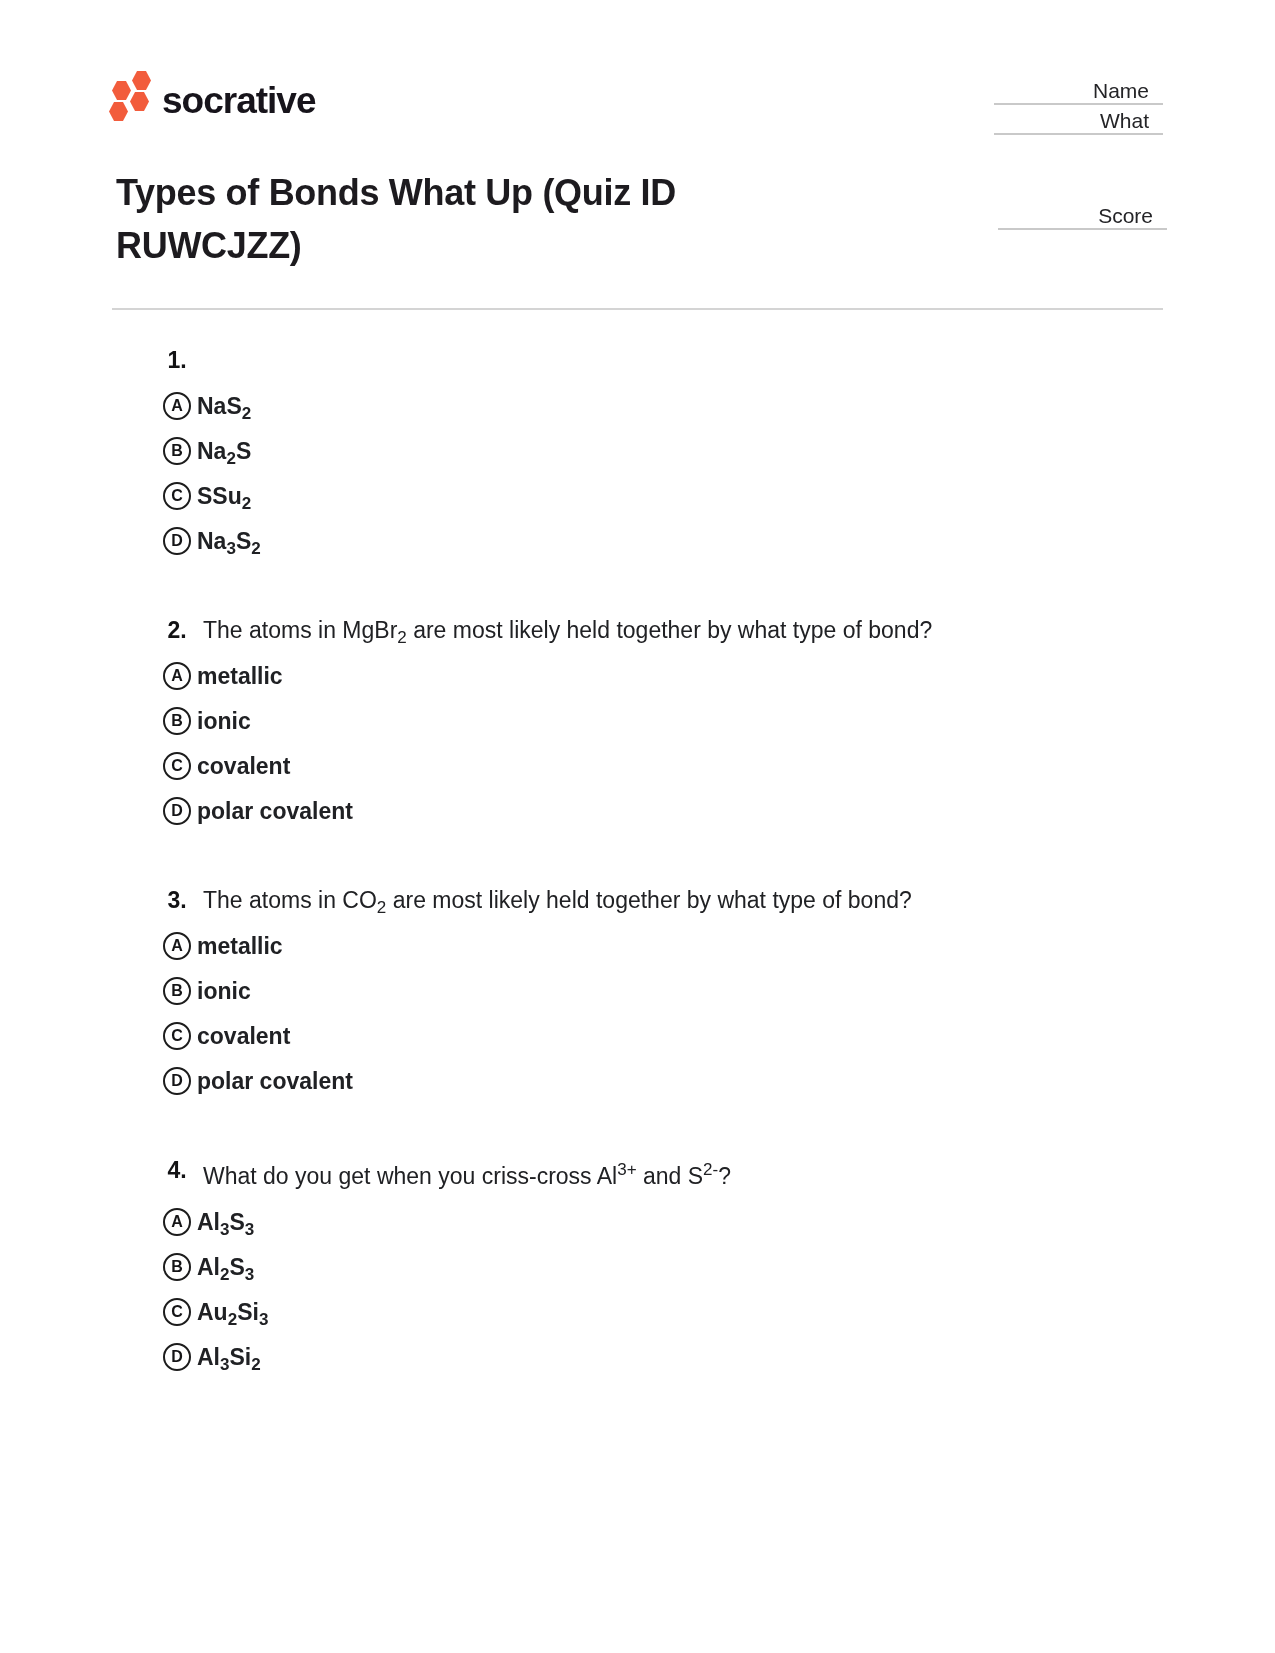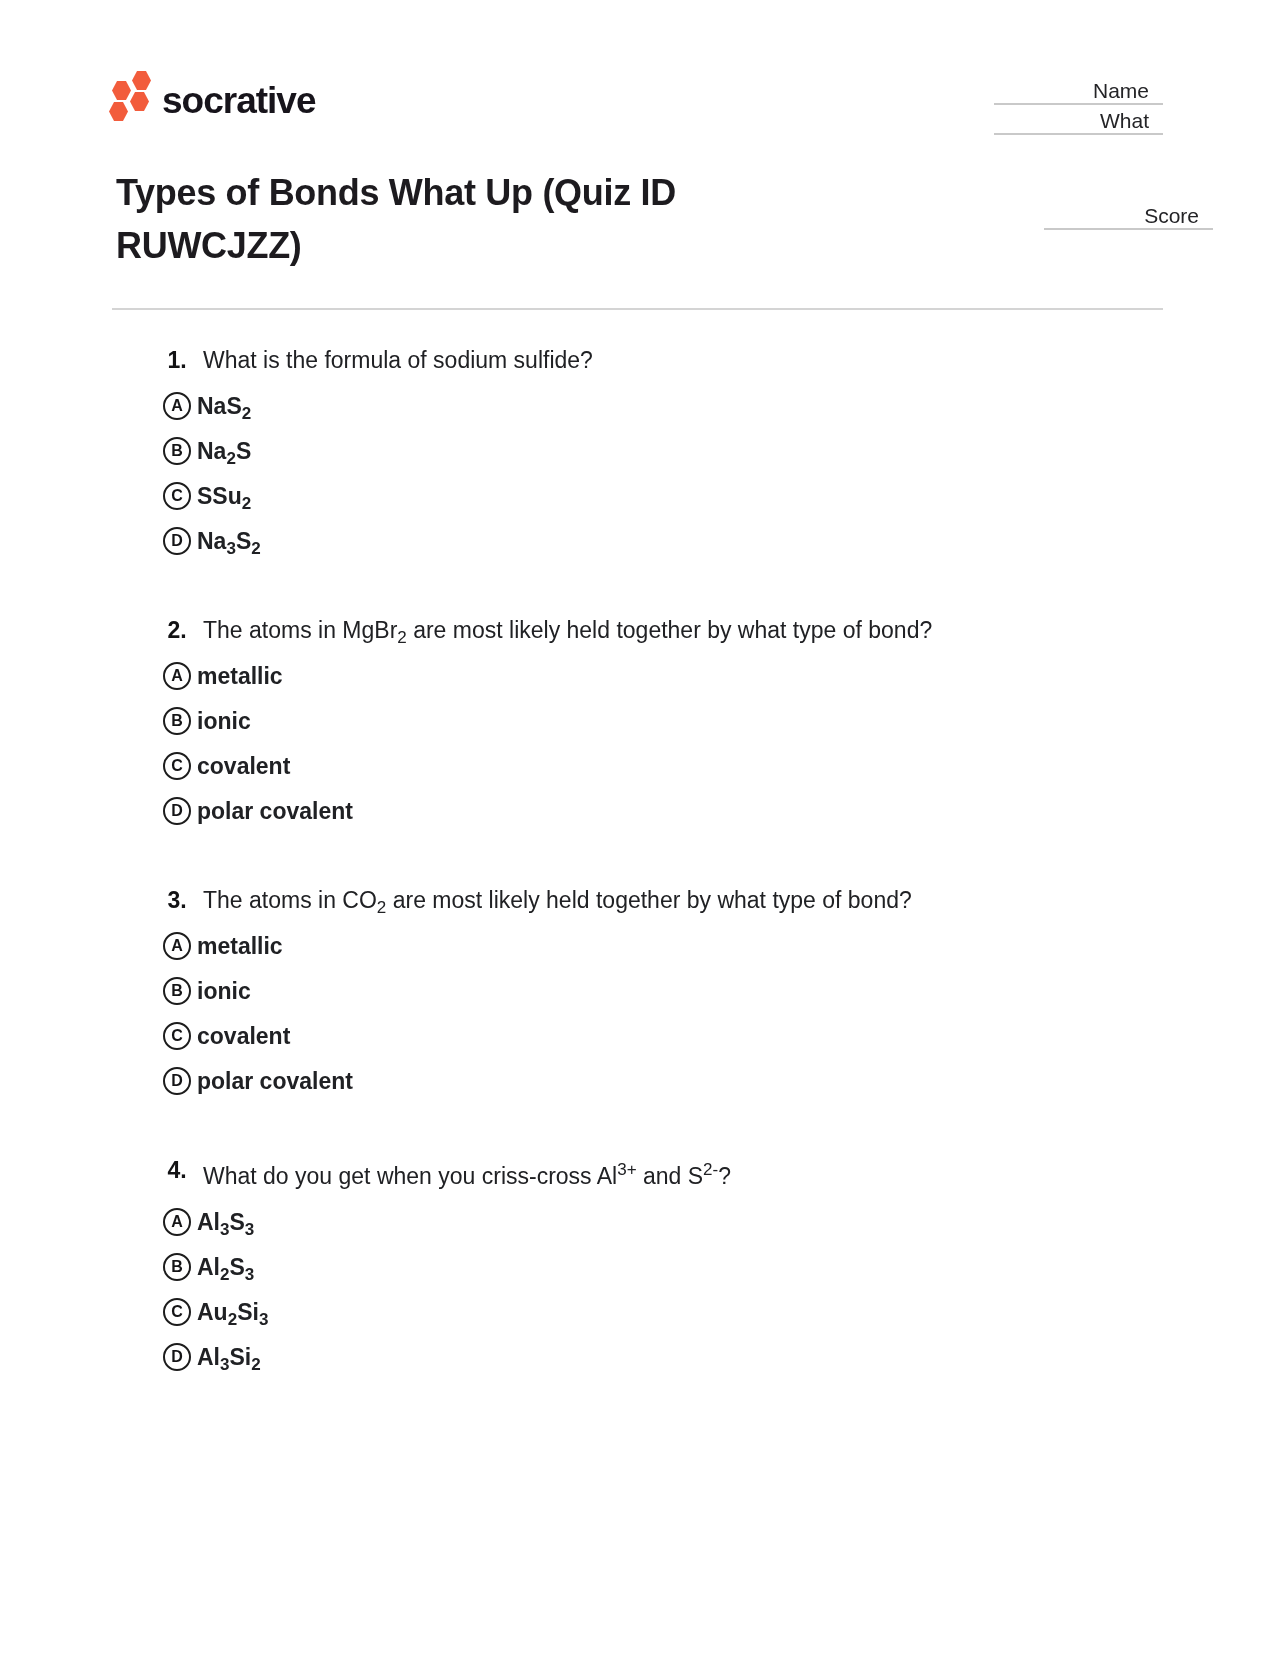--- a/index.html
+++ b/index.html
@@ -7,21 +7,21 @@
     position:relative; width:1275px; height:1653px; background:#ffffff;
     font-family:"Liberation Sans", sans-serif; color:#202124; overflow:hidden;
   }
 
   
   .logo { position:absolute; left:108px; top:68px; display:flex; align-items:center; gap:10px; }
   .logo-text { font-size:37px; font-weight:700; color:#17141b; letter-spacing:-1px; line-height:1; padding-bottom:4px;margin-top:12px; }
 
   
   .fields { position:absolute; left:860px; top:78px; width:303px; }
-  .score-wrap { position:absolute; left:910px; top:203px; width:303px; }
+  .score-wrap { position:absolute; left:864px; top:203px; width:303px; }
   .field-row { display:flex; align-items:flex-end; height:25px; margin-bottom:5px;flex-direction:column; }
   .field-label { flex:1; text-align:right; font-size:21px; color:#242427; margin-right:14px; line-height:25px; }
   .field-line { width:169px; height:23px; border-bottom:2px solid #c9c9c9; }
 
   
   .title {
     position:absolute; left:116px; top:166px; width:640px; margin:0;
     font-size:36px; line-height:53px; font-weight:700; color:#1d1b1f; letter-spacing:-0.3px;
   }
 
@@ -80,21 +80,20 @@
 
   <h1 class="title">Types of Bonds What Up (Quiz ID RUWCJZZ)</h1>
 
   <div class="divider"></div>
 
   <main class="questions">
 
     <section class="question">
       <div class="q-row">
         <span class="q-num">1.</span>
-        <p class="q-text">What is the formula of sodium sulfide?</p>
       </div>
       <div class="option">
         <span class="bubble">
             <span class="letter">A</span>
           </span>
         <span class="opt-text">NaS<sub>2</sub></span>
       </div>
       <div class="option">
         <span class="bubble">
             <span class="letter">B</span>

